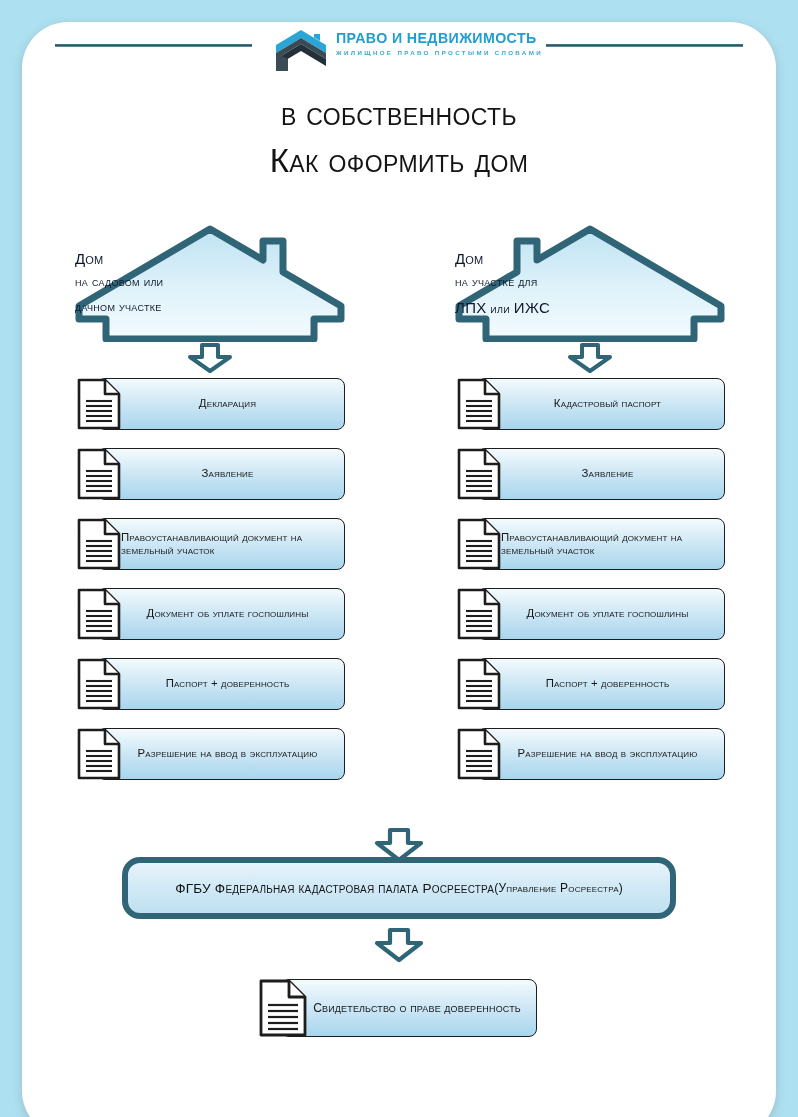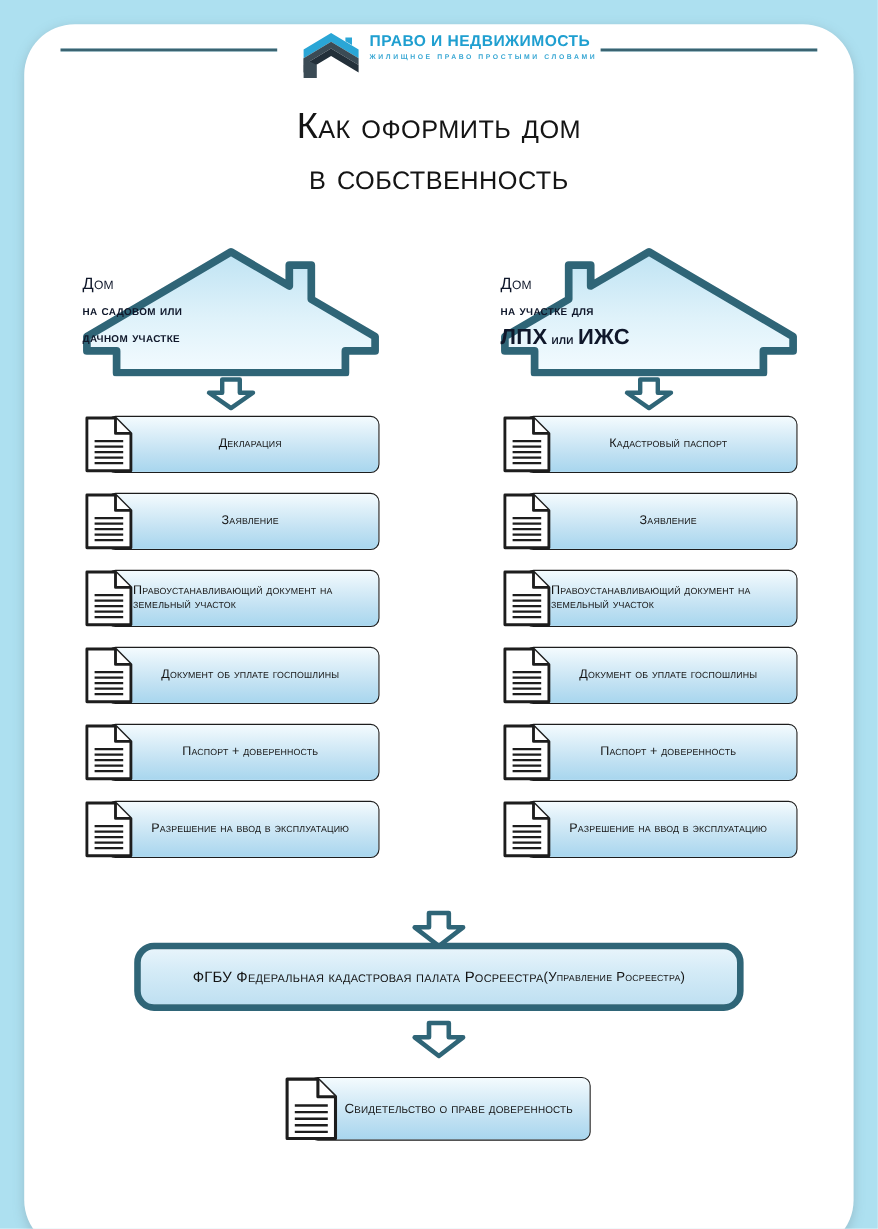--- a/index.html
+++ b/index.html
@@ -72,23 +72,22 @@
     position:absolute;left:0;top:22px;width:270px;
     text-align:left;color:#0f172a;
   }
   .house-text .l1{
     font-size:15px;line-height:23px;font-variant:small-caps;
     letter-spacing:.2px;
   }
   .house-text .l2,.house-text .l3{
     font-size:12.5px;line-height:25px;font-variant:small-caps;
     letter-spacing:.3px;
-    font-weight:bold;
-  }
-  .house-text .l3 .bigw{font-size:20px;margin-top:32px;}
+  }
+  .house-text .l3 .bigw{font-size:15px;margin-top:32px;}
   .arrow-row{width:270px;height:34px;position:relative;}
   .arrow-row svg{position:absolute;left:50%;top:0;transform:translateX(-50%);}
 
   
   .card{
     position:relative;width:270px;height:56px;margin-bottom:14px;
   }
   .card-box{
     position:absolute;left:22px;top:2px;width:248px;height:52px;
     border:1.6px solid #1d1d1d;border-radius:8px;
@@ -160,22 +159,22 @@
         </svg>
       </div>
       <div class="brand">
         <div class="brand-name">ПРАВО И НЕДВИЖИМОСТЬ</div>
         <div class="brand-tag">ЖИЛИЩНОЕ ПРАВО ПРОСТЫМИ СЛОВАМИ</div>
       </div>
     </div>
   </div>
 
   <div class="title">
+    <div class="ln">в собственность</div>
     <div class="ln">Как оформить дом</div>
-    <div class="ln">в собственность</div>
   </div>
 
   <div class="col left">
 
     <div class="house">
       <svg width="270" height="117" viewBox="0 0 270 117">
         <defs>
           <linearGradient id="hg1" x1="0" y1="0" x2="0" y2="1">
             <stop offset="0%" stop-color="#bfe3f3"></stop>
             <stop offset="55%" stop-color="#dff2fa"></stop>

